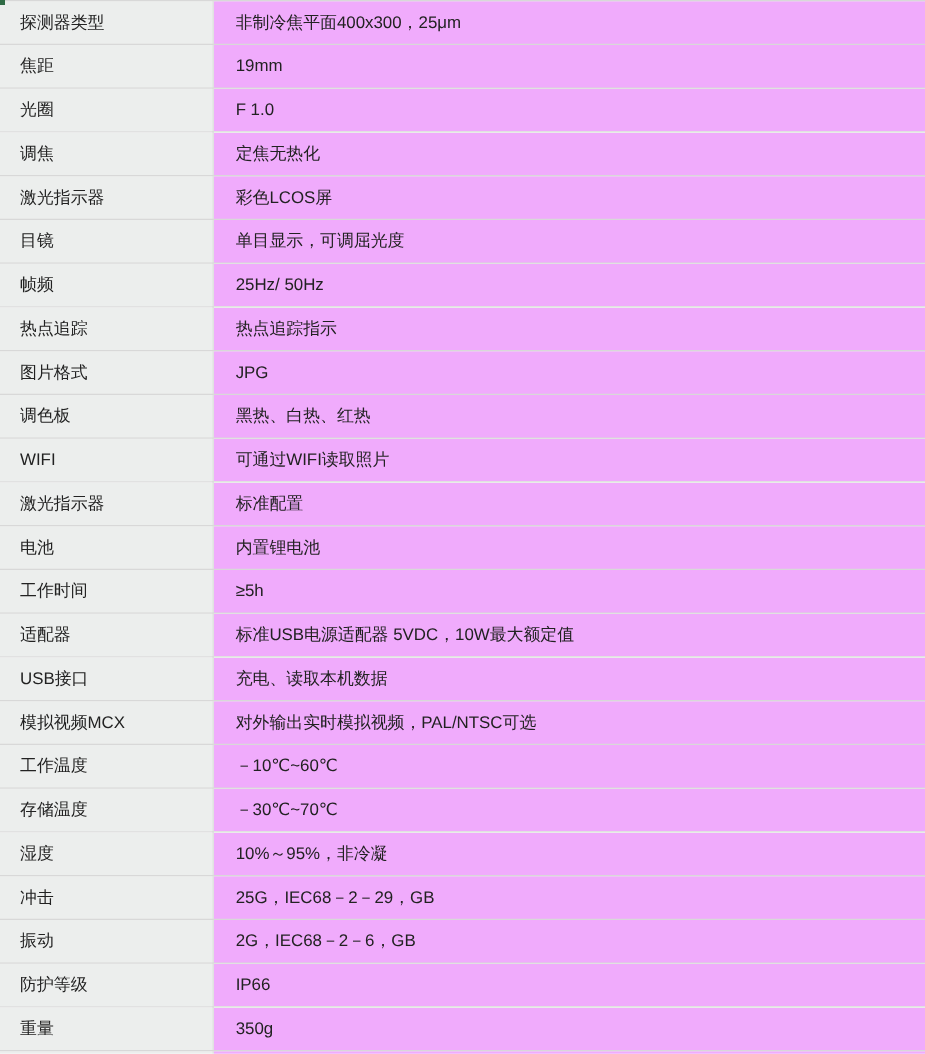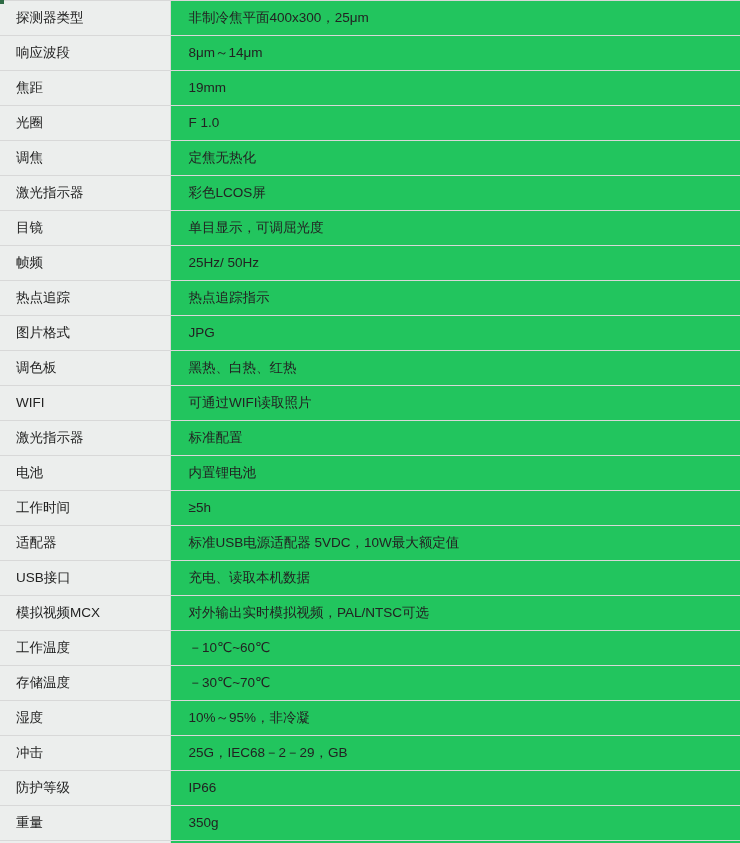--- a/index.html
+++ b/index.html
@@ -34,21 +34,21 @@
     white-space: nowrap;
     overflow: hidden;
   }
   #spec-table td.label {
     background: #eceeed;
     border-right: 1px solid #d8d8d8;
     padding-left: 16px;
     color: #222222;
   }
   #spec-table td.value {
-    background: #22c55e;
+    background: #f0abfc;
     padding-left: 18px;
     color: #222222;
   }
   #spec-table tr:first-child td {
     border-top: 1px solid #d8d8d8;
   }
   
   .edge-accent {
     position: absolute;
     left: 0;
@@ -68,24 +68,20 @@
   <div class="edge-accent"></div>
   <table id="spec-table">
     <colgroup>
       <col class="col-label">
       <col class="col-value">
     </colgroup>
     <tbody id="spec-body">
         <tr>
           <td class="label">探测器类型</td>
           <td class="value">非制冷焦平面400x300，25μm</td>
-        </tr>
-        <tr>
-          <td class="label">响应波段</td>
-          <td class="value">8μm～14μm</td>
         </tr>
         <tr>
           <td class="label">焦距</td>
           <td class="value">19mm</td>
         </tr>
         <tr>
           <td class="label">光圈</td>
           <td class="value">F 1.0</td>
         </tr>
         <tr>
@@ -154,20 +150,24 @@
         </tr>
         <tr>
           <td class="label">湿度</td>
           <td class="value">10%～95%，非冷凝</td>
         </tr>
         <tr>
           <td class="label">冲击</td>
           <td class="value">25G，IEC68－2－29，GB</td>
         </tr>
         <tr>
+          <td class="label">振动</td>
+          <td class="value">2G，IEC68－2－6，GB</td>
+        </tr>
+        <tr>
           <td class="label">防护等级</td>
           <td class="value">IP66</td>
         </tr>
         <tr>
           <td class="label">重量</td>
           <td class="value">350g</td>
         </tr>
         <tr>
           <td class="label">尺寸</td>
           <td class="value">160x67x62mm</td>

